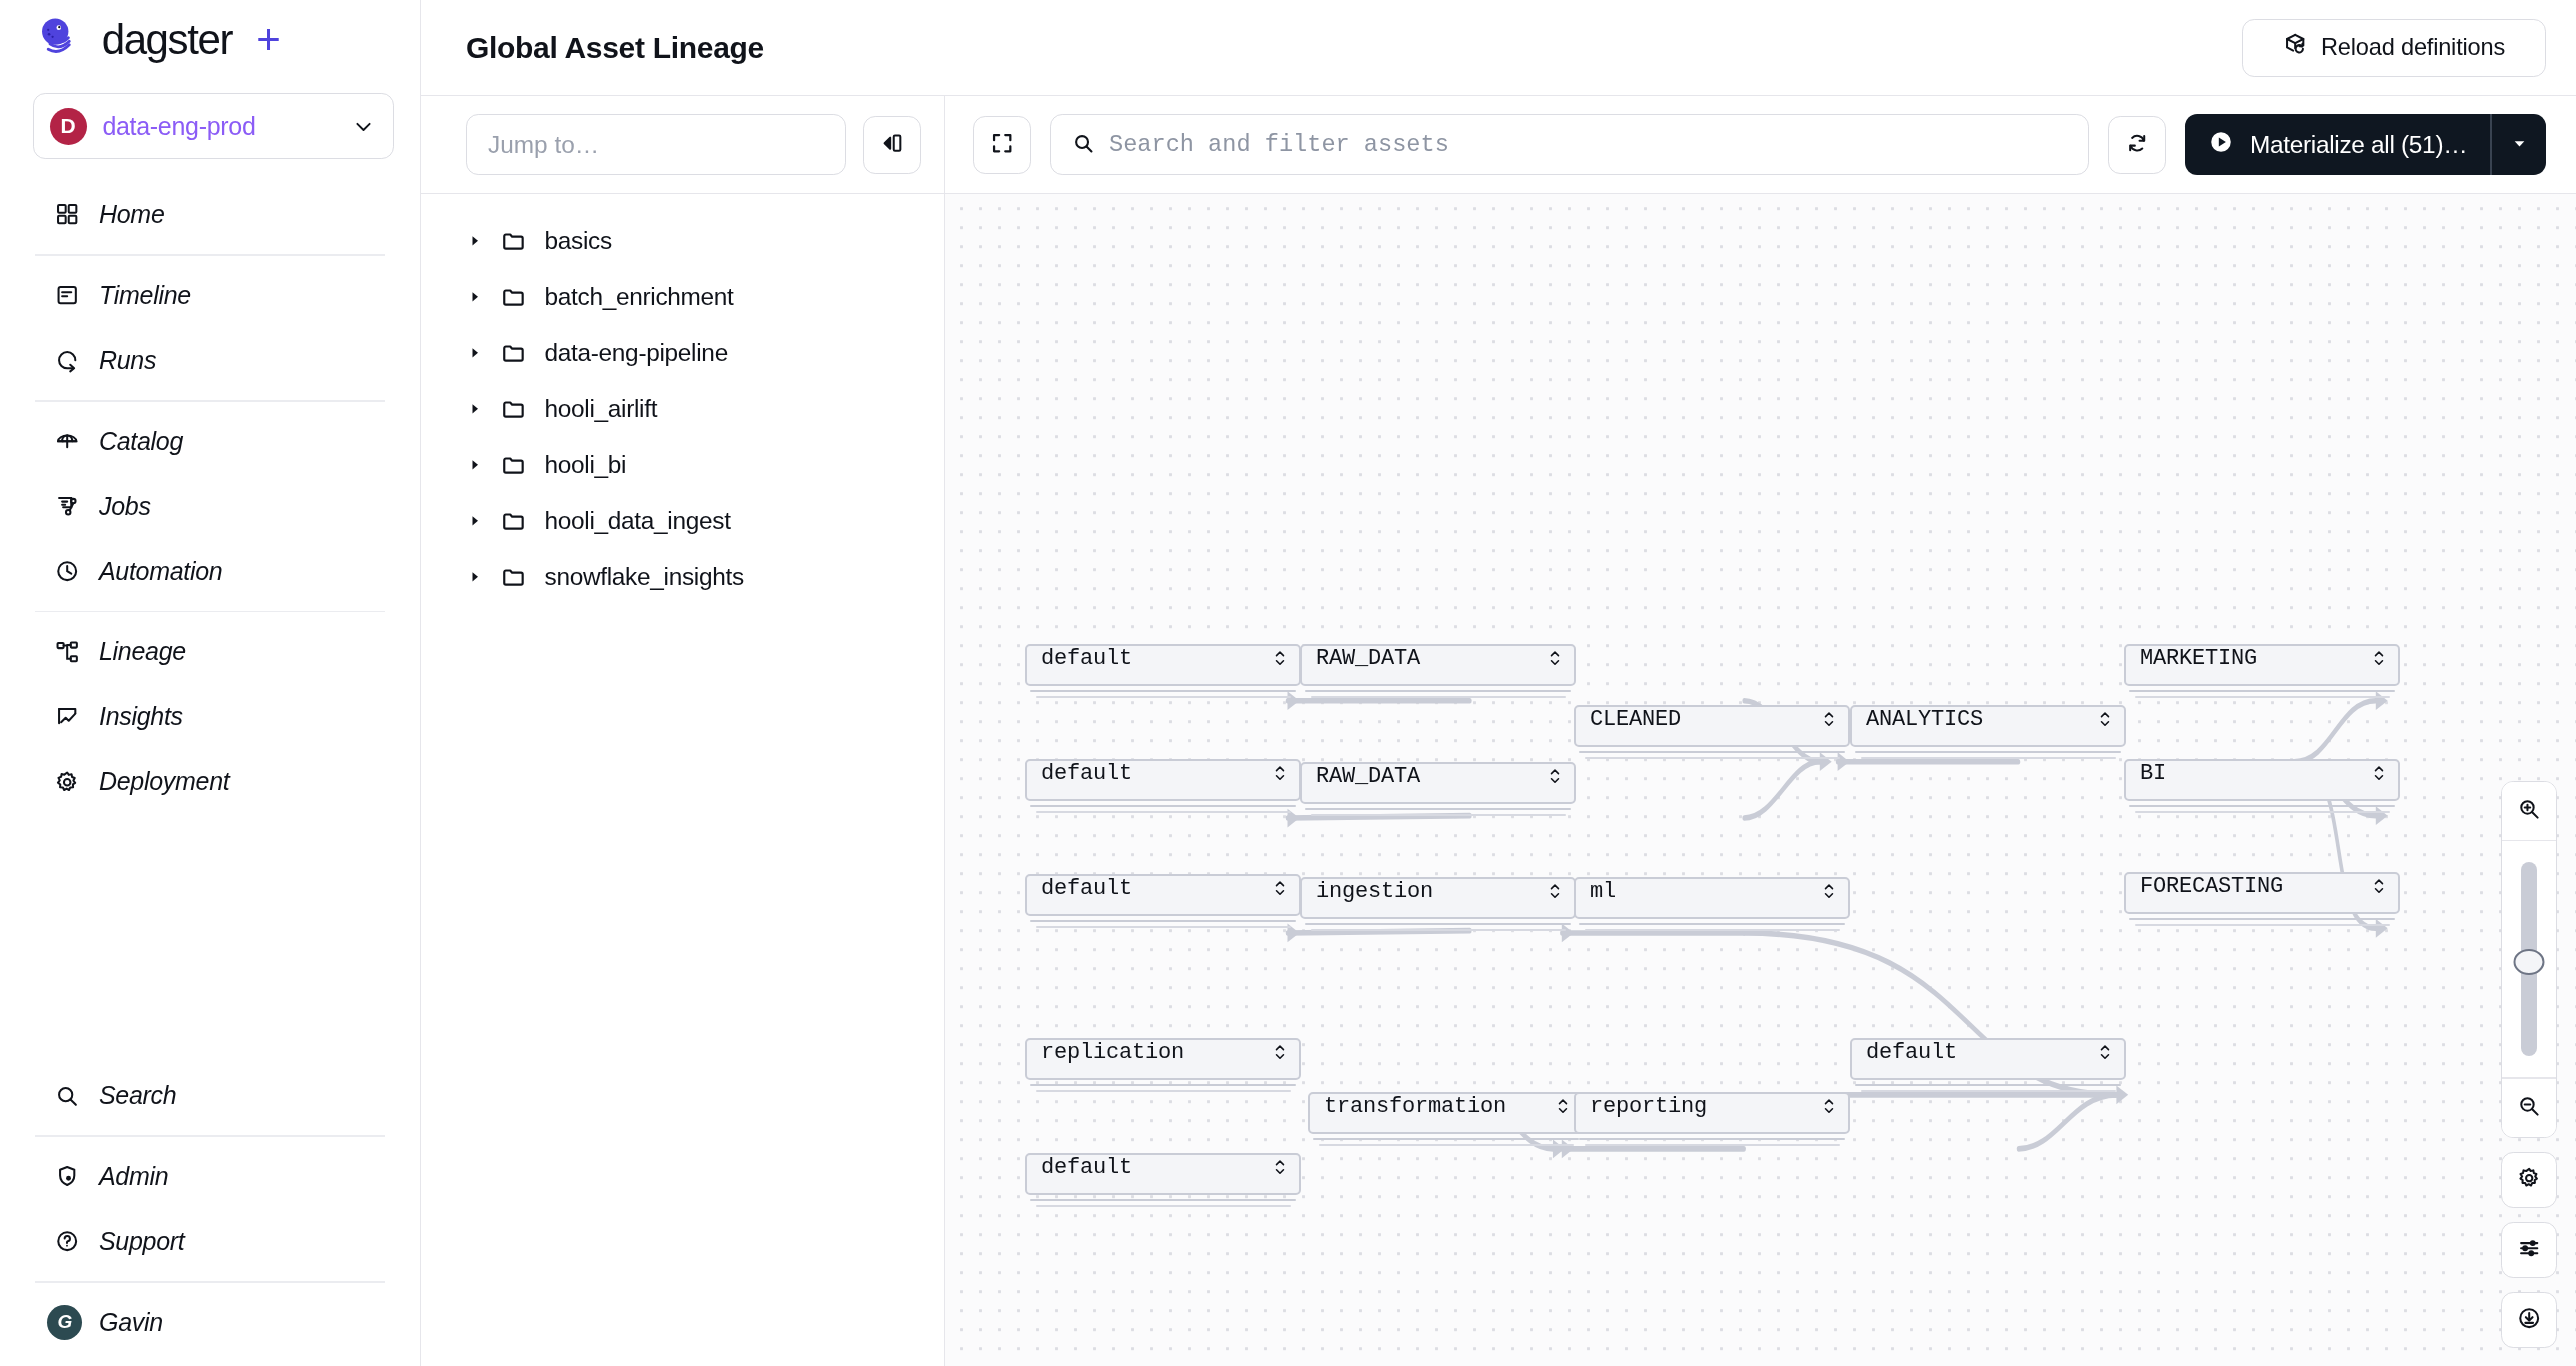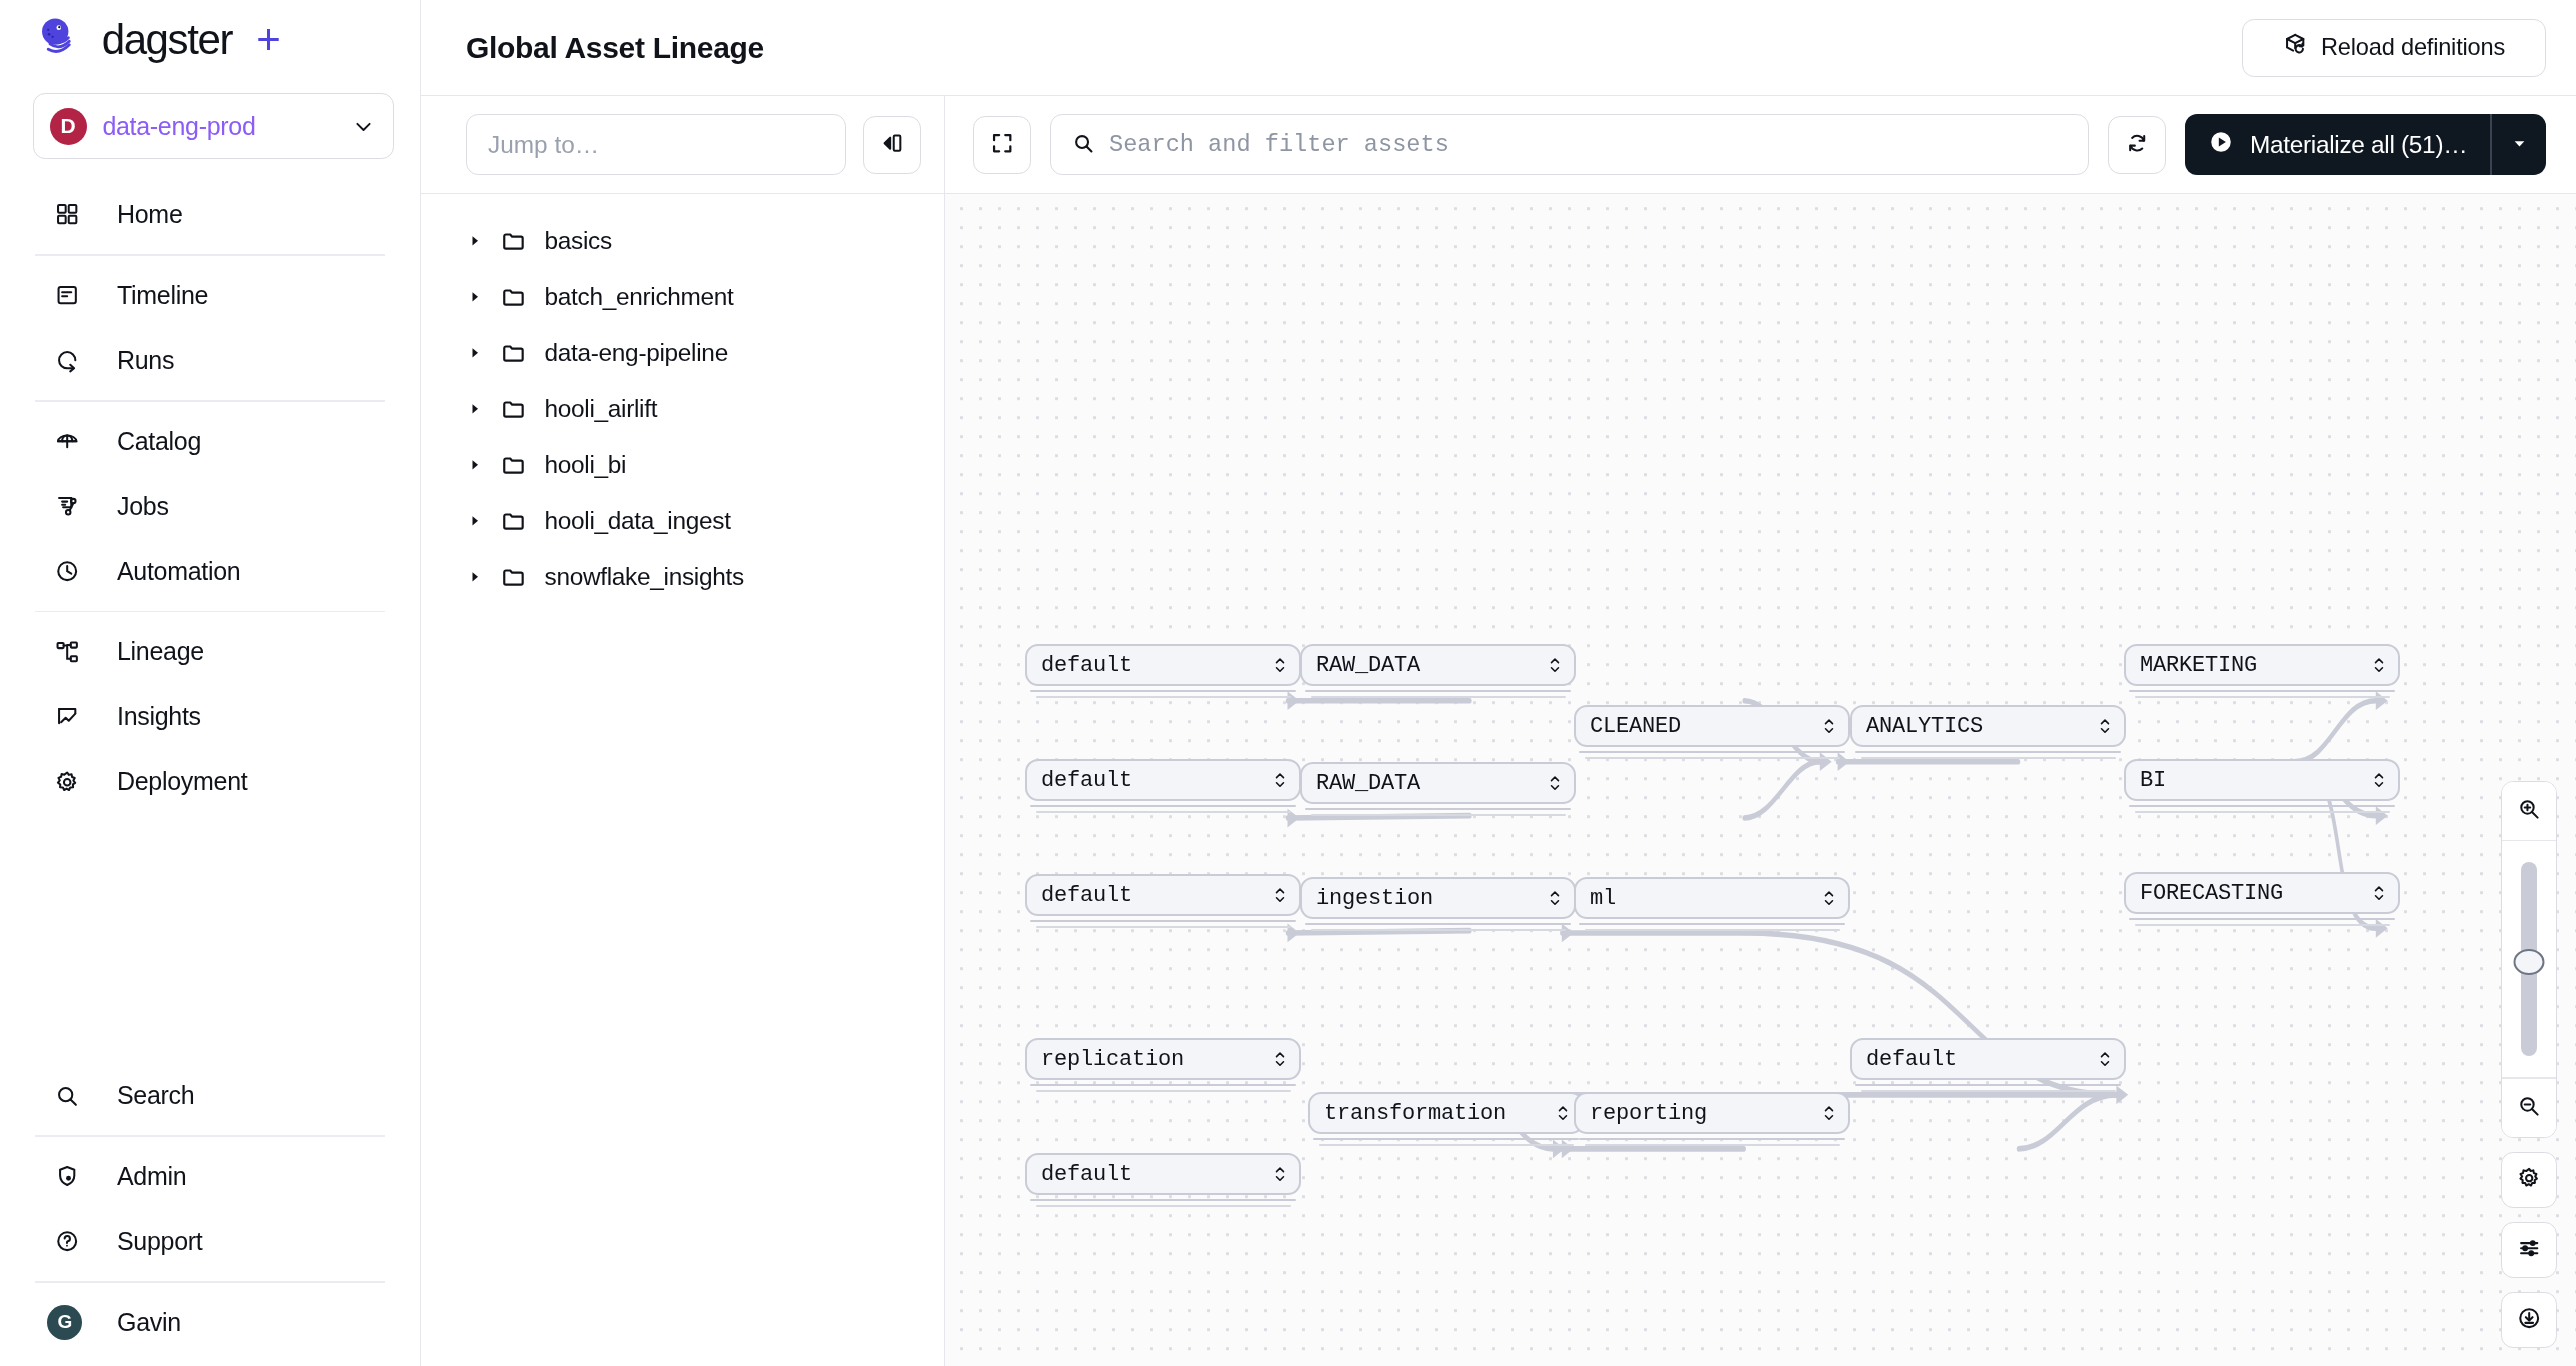--- a/index.html
+++ b/index.html
@@ -44,25 +44,26 @@
     width: 37px; height: 37px; border-radius: 50%;
     background: #b32346; color: #fff;
     display: flex; align-items: center; justify-content: center;
     font-size: 21px; font-weight: 700; flex: 0 0 37px;
   }
   .dep-name { font-size: 25px; color: #8b5cf6; flex: 1 1 auto; letter-spacing: -0.3px; }
   .chev-down { width: 21px; height: 21px; flex: 0 0 21px; }
 
   .nav { display: flex; flex-direction: column; }
   .nav-item {
-    display: flex; align-items: center; gap: 37px;
+    display: flex; align-items: center; gap: 19px;
     height: 65px;
     padding: 0 35px 0 54px;
     cursor: pointer;
     text-decoration: none;
+    font-style: italic;
   }
   .nav-ico { width: 26px; height: 26px; flex: 0 0 26px; display: flex; align-items: center; justify-content: center; }
   .nav-label { font-size: 25px; color: #10131a; letter-spacing: -0.3px; }
   .nav-div { height: 1.7px; background: #ebecf0; margin: 7px 35px 7px 35px; }
 
   .sidebar-bottom { position: absolute; left: 0; right: 0; bottom: 0; }
   .user-avatar {
     width: 35px; height: 35px; border-radius: 50%;
     background: #2c4a51; color: #fff;
     display: flex; align-items: center; justify-content: center;
@@ -177,23 +178,23 @@
   .edges { position: absolute; inset: 0; width: 100%; height: 100%; pointer-events: none; }
 
   .gnode {
     position: absolute;
     cursor: pointer;
   }
   .gnode-box {
     position: relative;
     background: #f4f5f8;
     border: 2.6px solid #c9ccd6;
-    border-radius: 13px;
+    border-radius: 5px;
     height: 42px;
-    display: flex; align-items: center;
+    display: flex; align-items: flex-start;
     padding: 0 12.2px 0 14px;
     box-sizing: border-box;
   }
   .gnode-label {
     font-family: "Liberation Mono", monospace;
     font-size: 22px; color: #10131a; letter-spacing: -0.2px;
     flex: 1 1 auto; white-space: nowrap; overflow: hidden;
   }
   .gnode-caret { width: 14px; height: 24.4px; flex: 0 0 14px; }
   .stack1, .stack2 {

